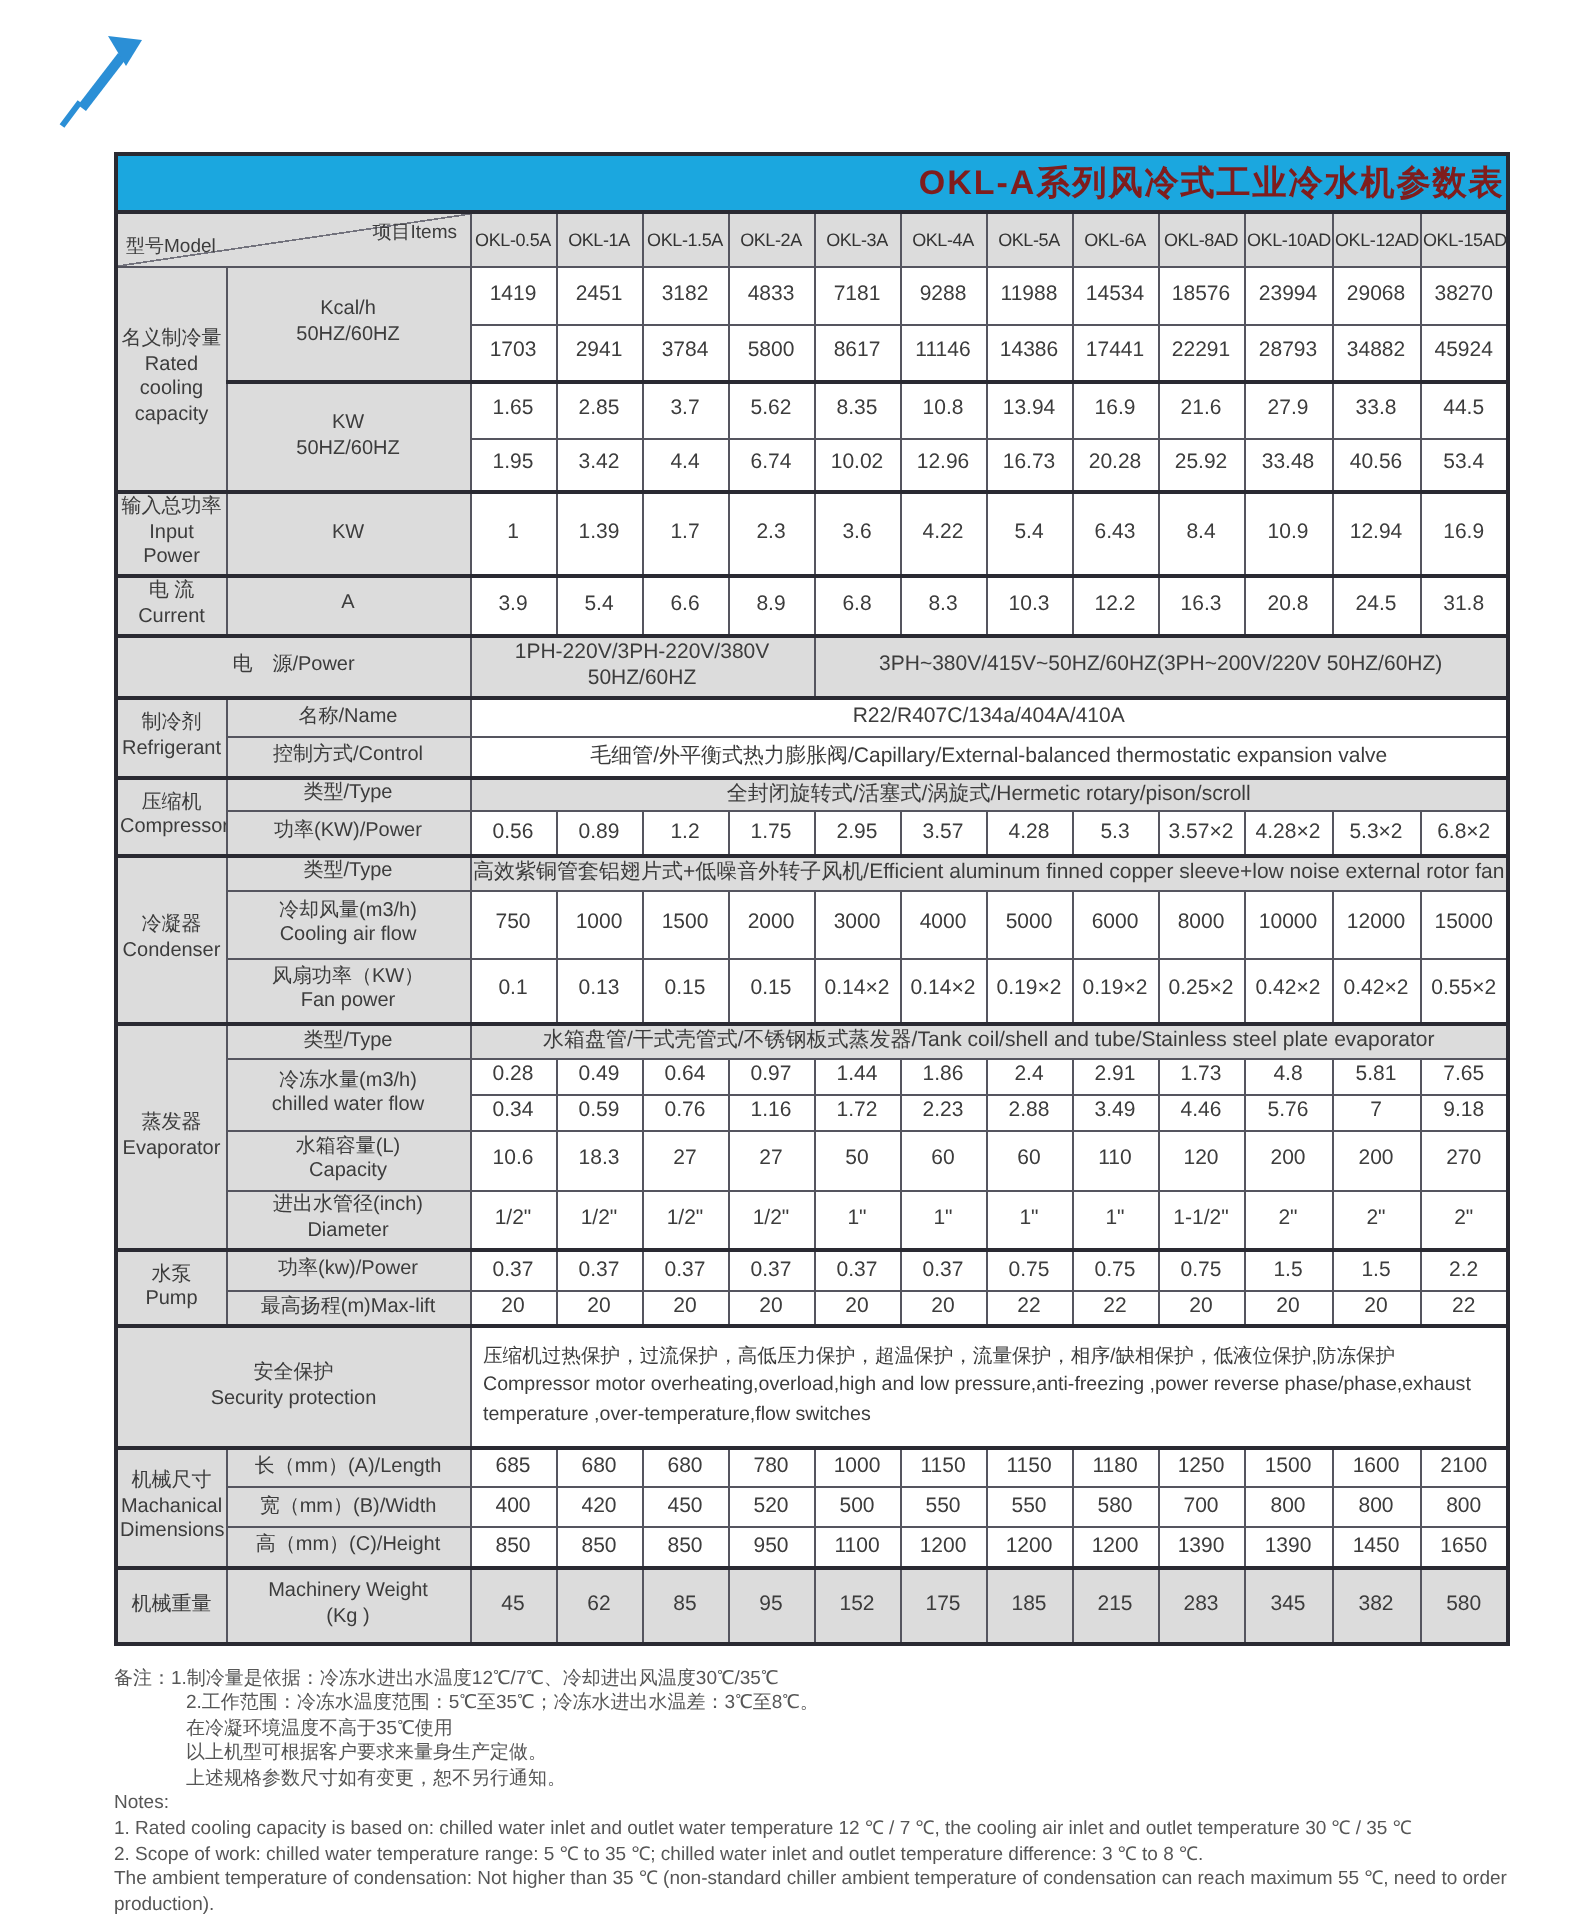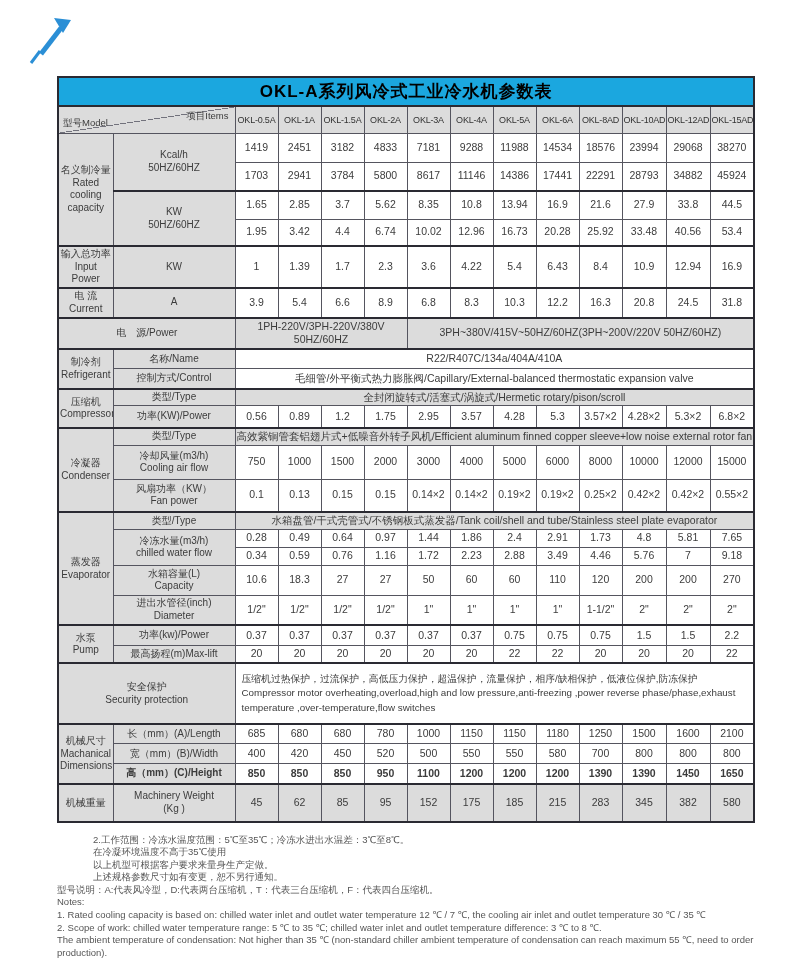--- a/index.html
+++ b/index.html
@@ -19,22 +19,22 @@
   }
   .header{display:flex;align-items:flex-start;padding:8px 0 0 28px;}
   .logo{display:inline-block;width:48px;height:52px;flex:0 0 auto;margin-top:4px;}
   .titles{margin-left:6px;}
   .title-zh{font-size:23px;font-weight:bold;letter-spacing:1px;line-height:1.25;}
   .title-en{font-size:15px;font-weight:bold;margin-top:1px;}
   .table-wrap{margin:12px 34px 0 57px;}
   table{border-collapse:collapse;table-layout:fixed;width:698px;border:2px solid var(--border-dark);}
   th,td{border:1px solid var(--border-thin);text-align:center;vertical-align:middle;padding:1px 1px;overflow:hidden;}
   th.caption{
-    background:var(--table-header-bg);color:#000000;font-size:17px;font-weight:bold;
-    height:29px;letter-spacing:1px;border:2px solid var(--border-dark);
+    background:var(--table-header-bg);color:#7f1d1d;font-size:17px;font-weight:bold;
+    height:29px;letter-spacing:1px;border:2px solid var(--border-dark);text-align:right;
   }
   th.corner{
     position:relative;height:27px;
     background:
       linear-gradient(to bottom right,rgba(0,0,0,0) 49.2%,#72727C 49.2%,#72727C 50.8%,rgba(0,0,0,0) 50.8%),
       var(--cell-shade);
     font-weight:normal;
   }
   .c-items{position:absolute;top:3px;right:6px;font-size:9.5px;}
   .c-model{position:absolute;bottom:3px;left:4px;font-size:9.5px;}
@@ -408,21 +408,21 @@
             <td class="value">520</td>
             <td class="value">500</td>
             <td class="value">550</td>
             <td class="value">550</td>
             <td class="value">580</td>
             <td class="value">700</td>
             <td class="value">800</td>
             <td class="value">800</td>
             <td class="value">800</td>
           </tr>
-          <tr style="height: 20px; font-weight: bold;">
+          <tr style="height: 20px;">
             <td class="ilabel">高（mm）(C)/Height</td>
             <td class="value">850</td>
             <td class="value">850</td>
             <td class="value">850</td>
             <td class="value">950</td>
             <td class="value">1100</td>
             <td class="value">1200</td>
             <td class="value">1200</td>
             <td class="value">1200</td>
             <td class="value">1390</td>
@@ -445,23 +445,23 @@
             <td class="value shade">283</td>
             <td class="value shade">345</td>
             <td class="value shade">382</td>
             <td class="value shade">580</td>
           </tr>
         </tbody>
     </table>
   </div>
 
   <div class="notes" id="notes">
+      <div class="note ind0">备注：1.制冷量是依据：冷冻水进出水温度12℃/7℃、冷却进出风温度30℃/35℃</div>
       <div class="note ind2">2.工作范围：冷冻水温度范围：5℃至35℃；冷冻水进出水温差：3℃至8℃。</div>
       <div class="note ind2">在冷凝环境温度不高于35℃使用</div>
       <div class="note ind2">以上机型可根据客户要求来量身生产定做。</div>
       <div class="note ind2">上述规格参数尺寸如有变更，恕不另行通知。</div>
-      <div class="note ind0">型号说明：A:代表风冷型，D:代表两台压缩机，T：代表三台压缩机，F：代表四台压缩机。</div>
       <div class="note ind0">Notes:</div>
       <div class="note ind0">1. Rated cooling capacity is based on: chilled water inlet and outlet water temperature 12 ℃ / 7 ℃, the cooling air inlet and outlet temperature 30 ℃ / 35 ℃</div>
       <div class="note ind0">2. Scope of work: chilled water temperature range: 5 ℃ to 35 ℃; chilled water inlet and outlet temperature difference: 3 ℃ to 8 ℃.</div>
       <div class="note ind0">The ambient temperature of condensation: Not higher than 35 ℃ (non-standard chiller ambient temperature of condensation can reach maximum 55 ℃, need to order production).</div>
     </div>
 </div>
 
 </body></html>

